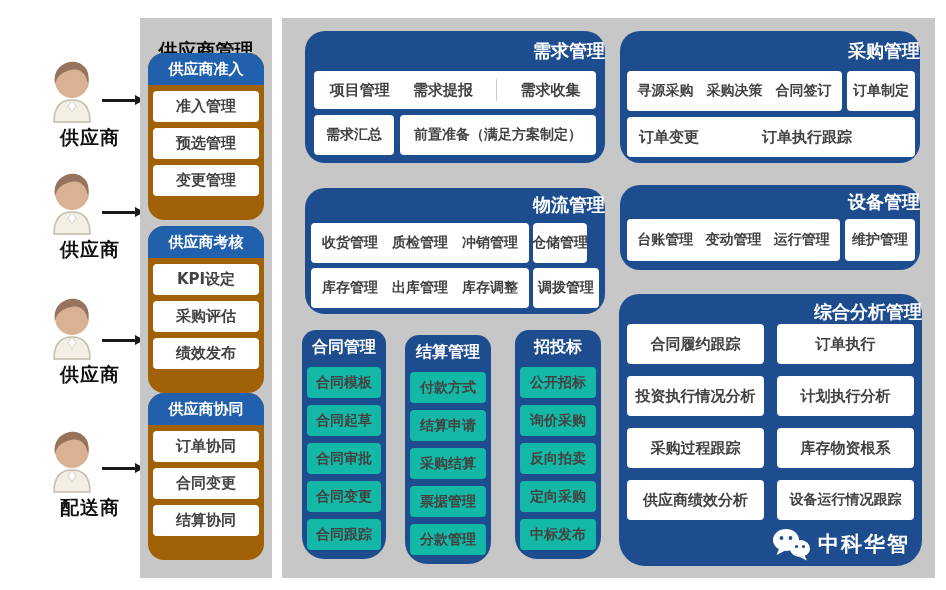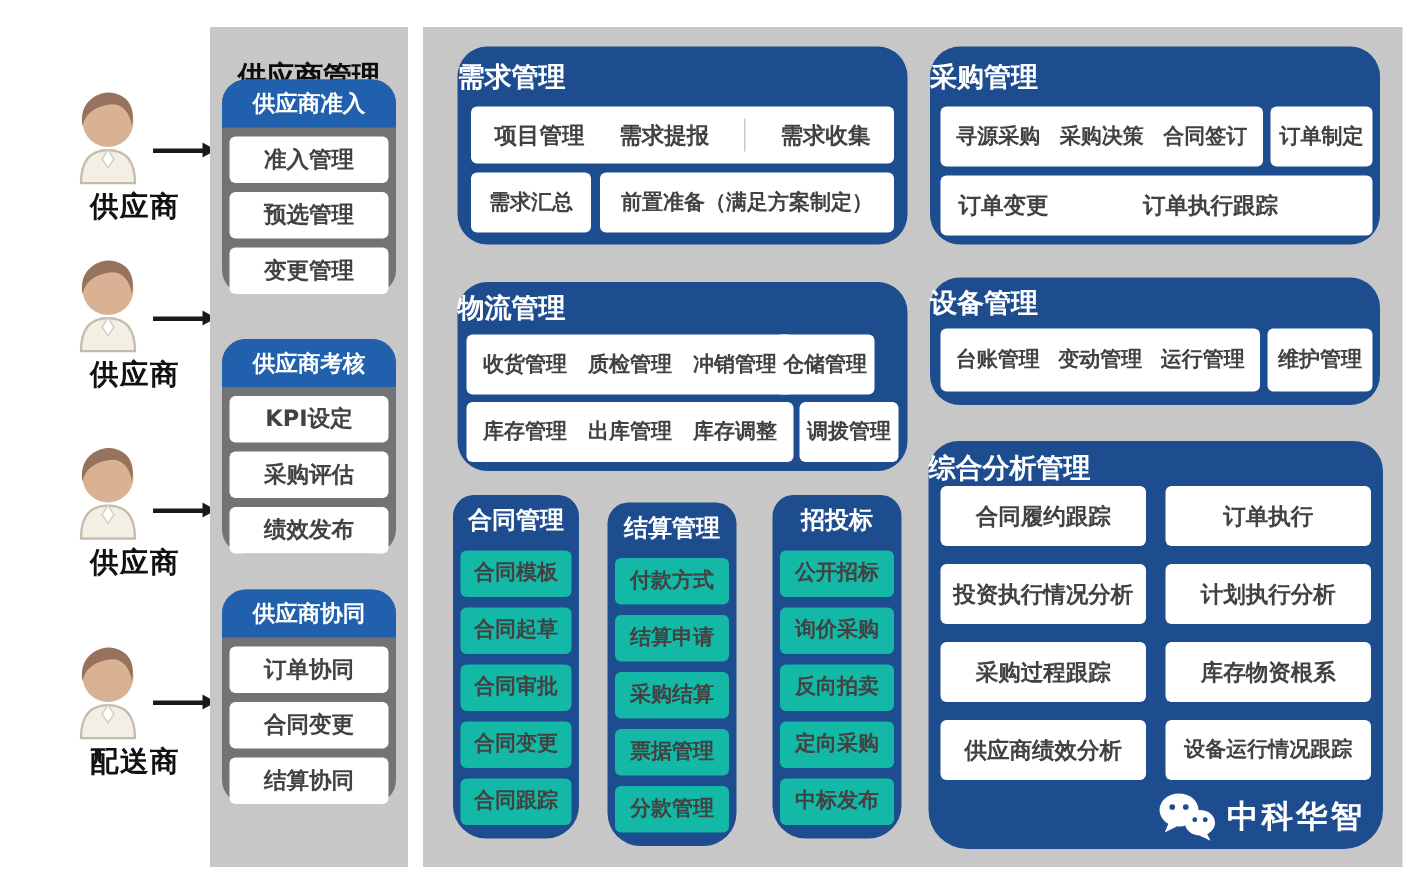--- a/index.html
+++ b/index.html
@@ -15,29 +15,29 @@
   
   .actor { position:absolute; left:24px; width:96px; text-align:right; }
   .actor svg { display:block; margin:0 auto; }
   .actor-label { font-size:19px; font-weight:bold; color:#111; margin-top:1px; letter-spacing:1px; }
   .arrow { position:absolute; left:102px; width:34px; height:2.5px; background:#1b1b1b; }
   .arrow::after { content:""; position:absolute; right:-8px; top:-4.5px;
     border-left:9px solid #1b1b1b; border-top:5.5px solid transparent; border-bottom:5.5px solid transparent; }
 
   
   .lp-title { padding-top:20px; text-align:center; font-size:19px; font-weight:bold; color:#0c0c0c; }
-  .group { position:absolute; left:8px; width:116px; background:#737373; border-radius:16px; padding-bottom:0; }
+  .group { position:absolute; left:8px; width:116px; background:#a16207; border-radius:16px; padding-bottom:24px; }
   .group-header { background:#2060ad; border-radius:16px 16px 0 0; color:#fff; text-align:center;
     font-size:15px; font-weight:bold; padding:7px 0 6px; }
   .group-item { background:#fff; border-radius:4px; height:31px; line-height:31px; text-align:center;
     color:#424242; font-size:15px; font-weight:bold; margin:6px 5px 0; }
 
   
   .bluebox { position:absolute; background:#1d4c8f; border-radius:20px; }
-  .bb-title { text-align:left; color:#fff; font-weight:bold; font-size:18px; padding-top:8px; }
+  .bb-title { text-align:right; color:#fff; font-weight:bold; font-size:18px; padding-top:8px; }
   .cell { position:absolute; background:#fff; border-radius:4px; display:flex; align-items:center;
     justify-content:center; color:#424242; font-size:15px; font-weight:bold; white-space:nowrap; }
   .cell.multi { justify-content:space-around; padding:0 4px; }
   .cell.small { font-size:14px; }
   .vdiv { width:1px; height:60%; background:#c9c9c9; }
 
   
   .colbox { position:absolute; background:#1d4c8f; border-radius:14px 14px 22px 22px; padding:0 5px 9px; }
   .col-title { text-align:center; color:#fff; font-weight:bold; font-size:16px; padding:7px 0 2px; }
   .col-item { background:#14b8a6; border-radius:4px; height:31px; line-height:31px; text-align:center;
@@ -155,21 +155,21 @@
       </div>
     </div>
 
     <div class="bluebox" style="left:23px;top:170px;width:300px;height:126px">
       <div class="bb-title" style="padding-top:5px">物流管理</div>
       <div class="cell multi small" style="left:6px;top:35px;width:218px;height:40px">
         <span>收货管理</span>
         <span>质检管理</span>
         <span>冲销管理</span>
       </div>
-      <div class="cell small" style="left:212px;top:35px;width:66px;height:40px">仓储管理</div>
+      <div class="cell small" style="left:228px;top:35px;width:54px;height:40px">仓储管理</div>
       <div class="cell multi small" style="left:6px;top:80px;width:218px;height:40px">
         <span>库存管理</span>
         <span>出库管理</span>
         <span>库存调整</span>
       </div>
       <div class="cell small" style="left:228px;top:80px;width:66px;height:40px">调拨管理</div>
     </div>
 
     <div class="bluebox" style="left:338px;top:167px;width:300px;height:85px">
       <div class="bb-title" style="padding-top:5px">设备管理</div>

